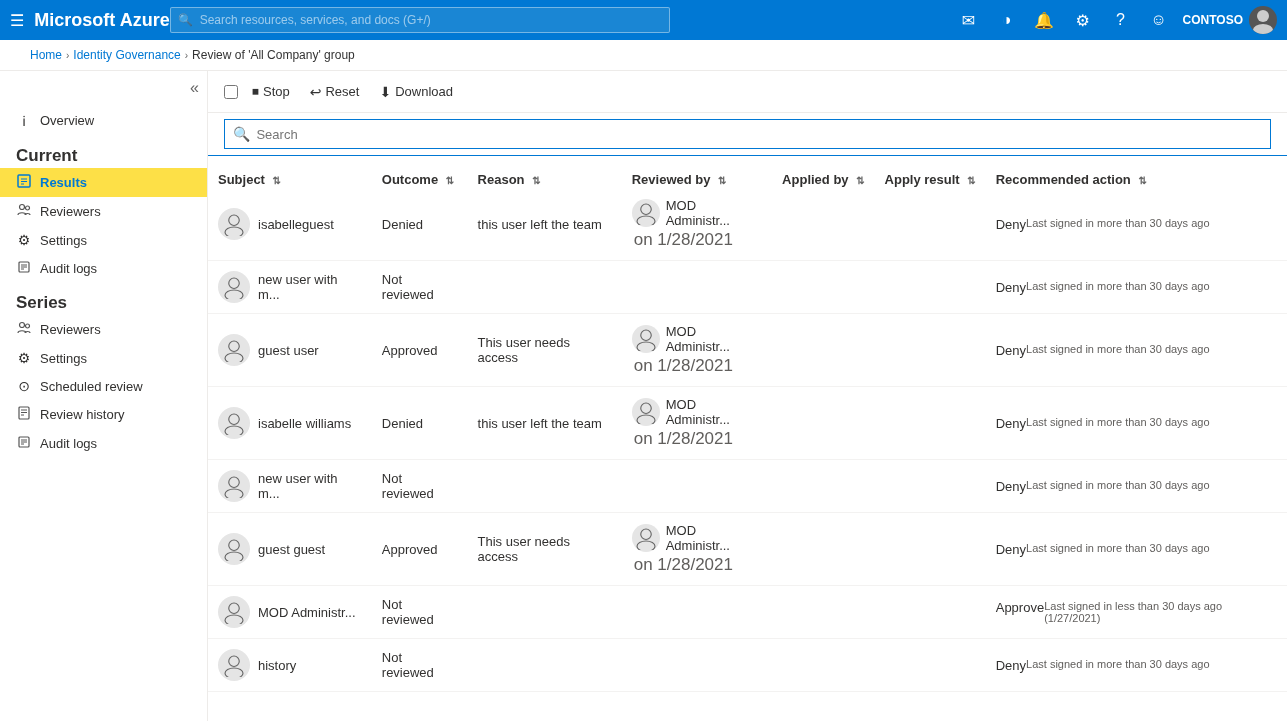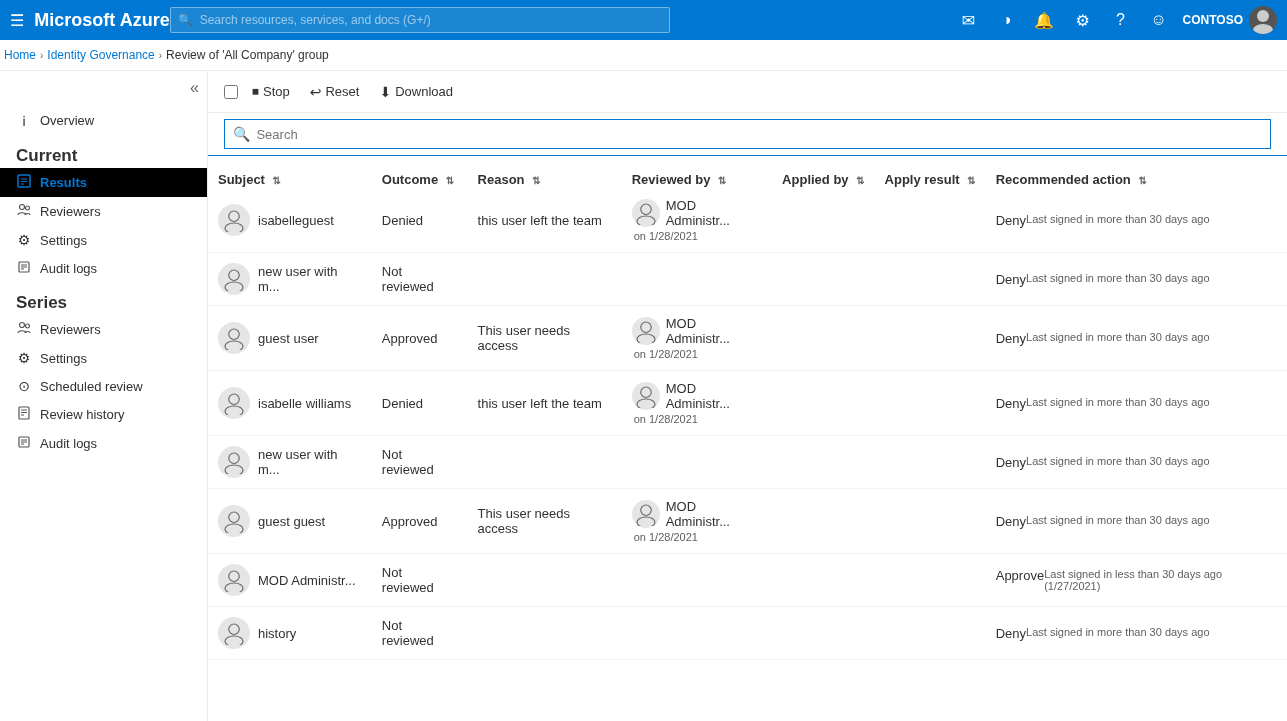--- a/index.html
+++ b/index.html
@@ -46,21 +46,21 @@
     
     .main-wrapper {
       display: flex;
       flex-direction: column;
       height: calc(100vh - 40px);
       background: white;
     }
 
     
     .breadcrumb {
-      padding: 8px 4px;
+      padding: 8px 30px;
       font-size: 12px;
       color: #333;
       display: flex;
       align-items: center;
       gap: 4px;
       border-bottom: 1px solid #edebe9;
     }
     .breadcrumb a { color: #0078d4; text-decoration: none; cursor: pointer; }
     .breadcrumb .sep { color: #666; font-size: 10px; }
 
@@ -109,21 +109,21 @@
     }
     .sidebar-item {
       display: flex;
       align-items: center;
       padding: 6px 16px;
       font-size: 13px;
       color: #323130;
       cursor: pointer;
       gap: 8px;
     }
-    .sidebar-item.active { background: #000000; color: #0078d4; font-weight: 600; }
+    .sidebar-item.active { background: #fde047; color: #0078d4; font-weight: 600; }
     .sidebar-item .si-icon { font-size: 14px; width: 16px; text-align: center; }
 
     
     .main-panel {
       flex: 1;
       display: flex;
       flex-direction: column;
       overflow: hidden;
       padding: 0;
     }
@@ -202,21 +202,21 @@
     .subject-cell { display: flex; align-items: center; gap: 8px; }
     .user-avatar-small {
       width: 32px; height: 32px; border-radius: 50%; background: #e5e5e5;
       display: flex; align-items: center; justify-content: center;
       flex-shrink: 0;
     }
     .user-avatar-small svg { width: 24px; height: 24px; }
 
     .reviewed-by-cell { display: flex; flex-direction: column; gap: 2px; }
     .reviewed-by-name { display: flex; align-items: center; gap: 6px; }
-    .reviewed-date { font-size: 11px; color: #605e5c; padding-left: 2px; }
+    .reviewed-date { font-size: 17px; color: #605e5c; padding-left: 2px; }
 
     .recommended-cell { display: flex; flex-direction: row; }
     .rec-action { font-weight: 500; }
     .rec-detail { font-size: 11px; color: #605e5c; }
   </style>
 </head>
 <body>
 
 <div class="top-nav">
   <span class="hamburger">☰</span>

